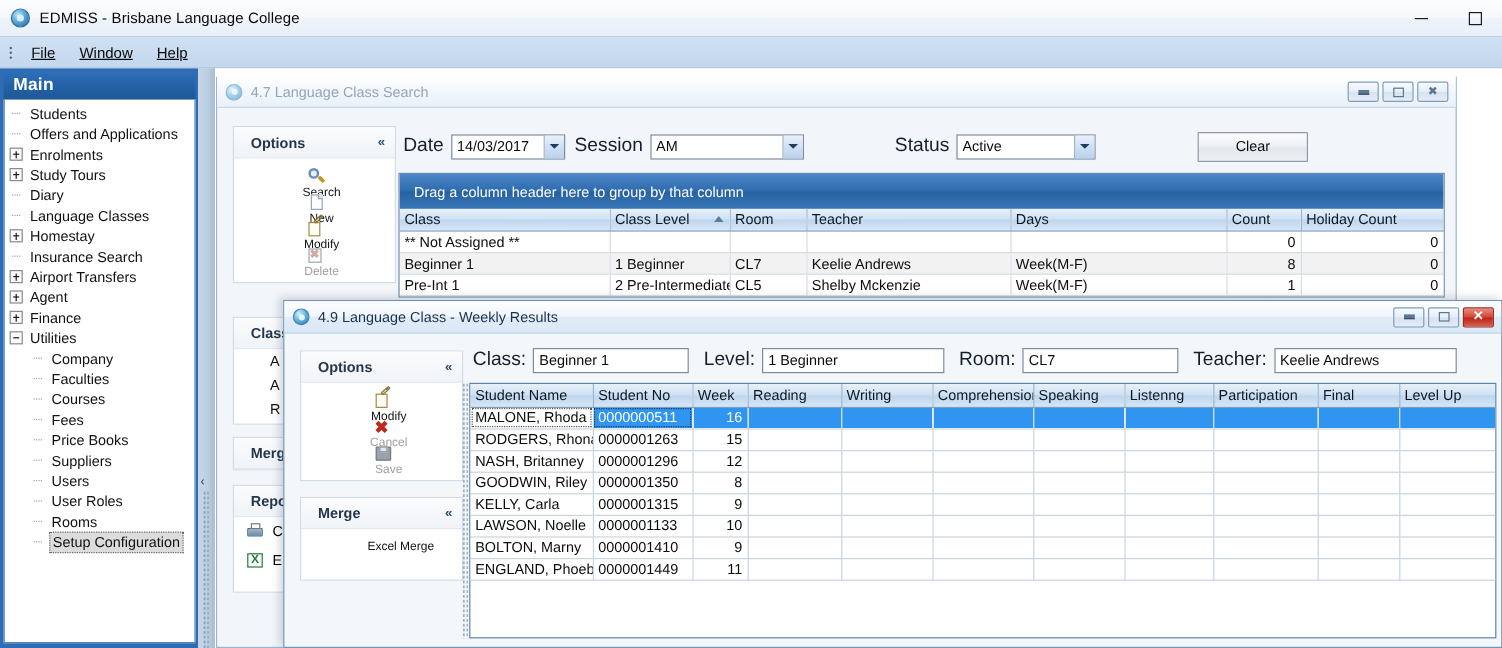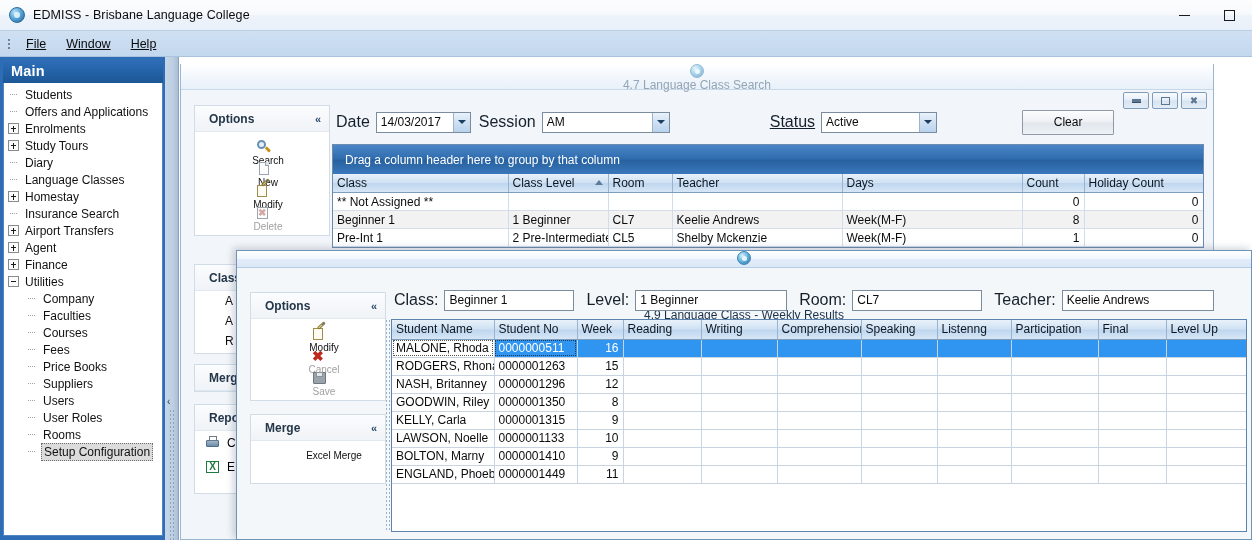--- a/index.html
+++ b/index.html
@@ -174,21 +174,20 @@
     border: 1px solid #9db6d0;
     border-top: none;
     box-sizing: border-box;
   }
   .child-titlebar {
     height: 26px;
     background: linear-gradient(to bottom, #ffffff 0%, #f2f7fc 52%, #e8f0f9 100%);
     display: flex; align-items: center;
     border-bottom: 1px solid #c7d8e9;
     box-sizing: border-box;
-    flex-direction: column;
   }
   .child-titlebar.inactive .child-title-text { color: #93a5b6; }
   .child-icon {
     width: 14px; height: 14px; margin-left: 7px; margin-right: 7px;
     border-radius: 50%;
     background: radial-gradient(circle at 35% 30%, #d9f1fb 0%, #6ab6de 45%, #2a74a8 100%);
     border: 1px solid #3c83b5; box-sizing: border-box; flex: none;
     position: relative;
   }
   .child-icon::after {
@@ -441,23 +440,22 @@
   .win-weekly {
     position: absolute; left: 236px; top: 250px;
     width: 1016px; height: 290px;
     background: #f4f7fa;
     border: 1px solid #6f94bb;
     box-sizing: border-box;
     box-shadow: -3px -2px 7px rgba(40,60,85,.22);
   }
   .win-weekly .child-titlebar {
     background: linear-gradient(to bottom, #ffffff 0%, #f0f6fc 48%, #e2ecf8 52%, #dbe8f6 100%);
-    height: 17px;
+    height: 27px;
     border-bottom: 1px solid #b7cde3;
-    gap: 43px;
   }
   .win-weekly .child-title-text { color: #1b3049; }
 
   .weekly-fields {
     position: absolute; left: 157px; top: 36px; right: 6px; height: 26px;
     display: flex; align-items: center;
   }
   .rofield {
     height: 21px; background: #ffffff;
     border: 1px solid #7b8c9e; box-sizing: border-box;
@@ -709,21 +707,21 @@
         <span class="fld-label">Date</span>
         <div class="combo" style="width:95px;">
           <span class="combo-val">14/03/2017</span>
           <span class="combo-arrow"></span>
         </div>
         <span class="fld-label" style="margin-left:8px;">Session</span>
         <div class="combo" style="width:128px;">
           <span class="combo-val">AM</span>
           <span class="combo-arrow"></span>
         </div>
-        <span class="fld-label" style="margin-left:100px;text-decoration:underline;">Status</span>
+        <span class="fld-label" style="margin-left:76px;">Status</span>
         <div class="combo" style="width:116px;align-items:center;">
           <span class="combo-val">Active</span>
           <span class="combo-arrow"></span>
         </div>
         <div class="btn-clear" style="margin-left:85px;">
           <span>Clear</span>
         </div>
       </div>
 
       <div class="grid-wrap">

